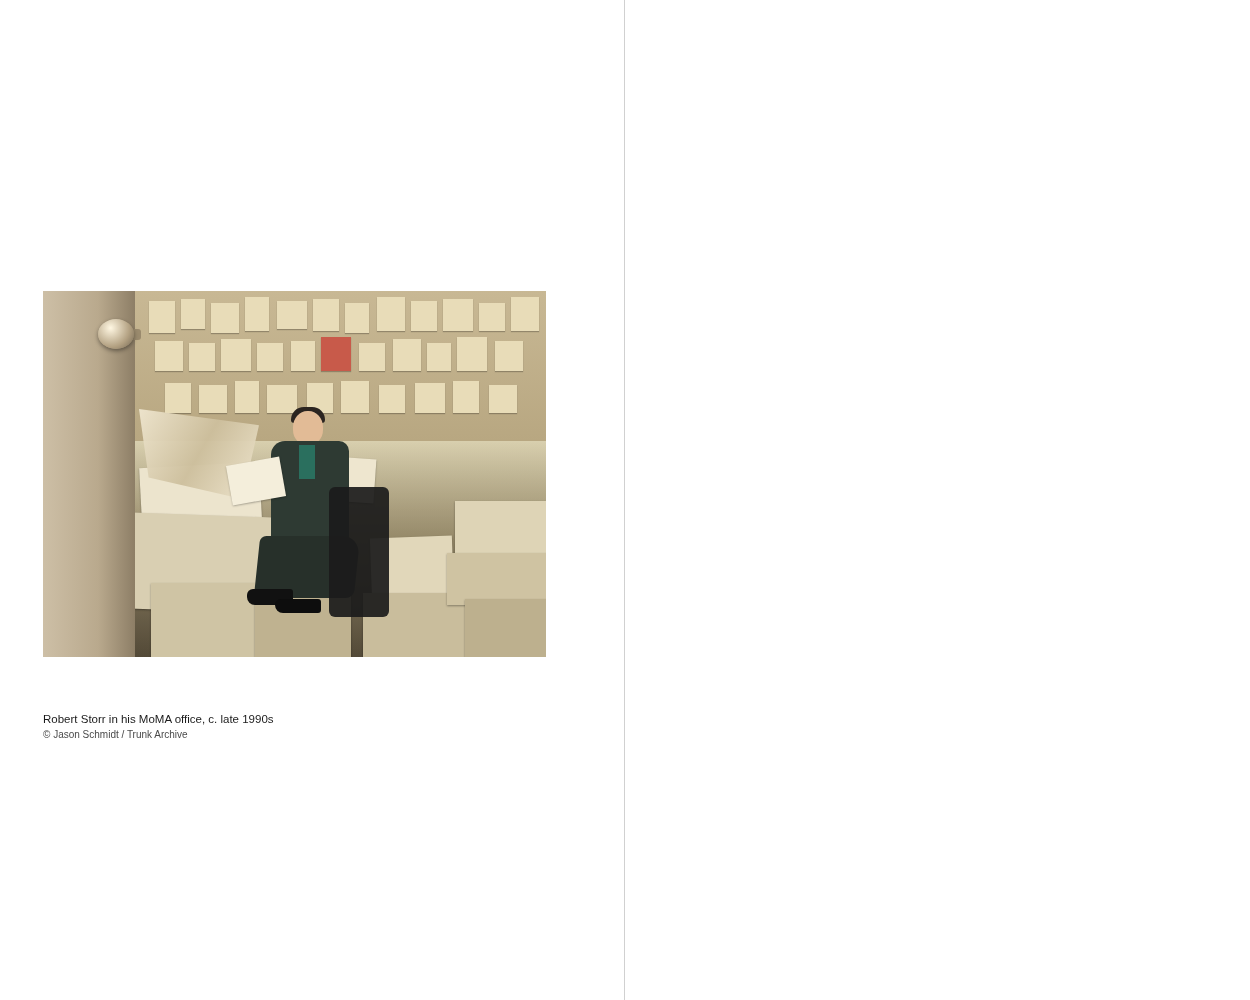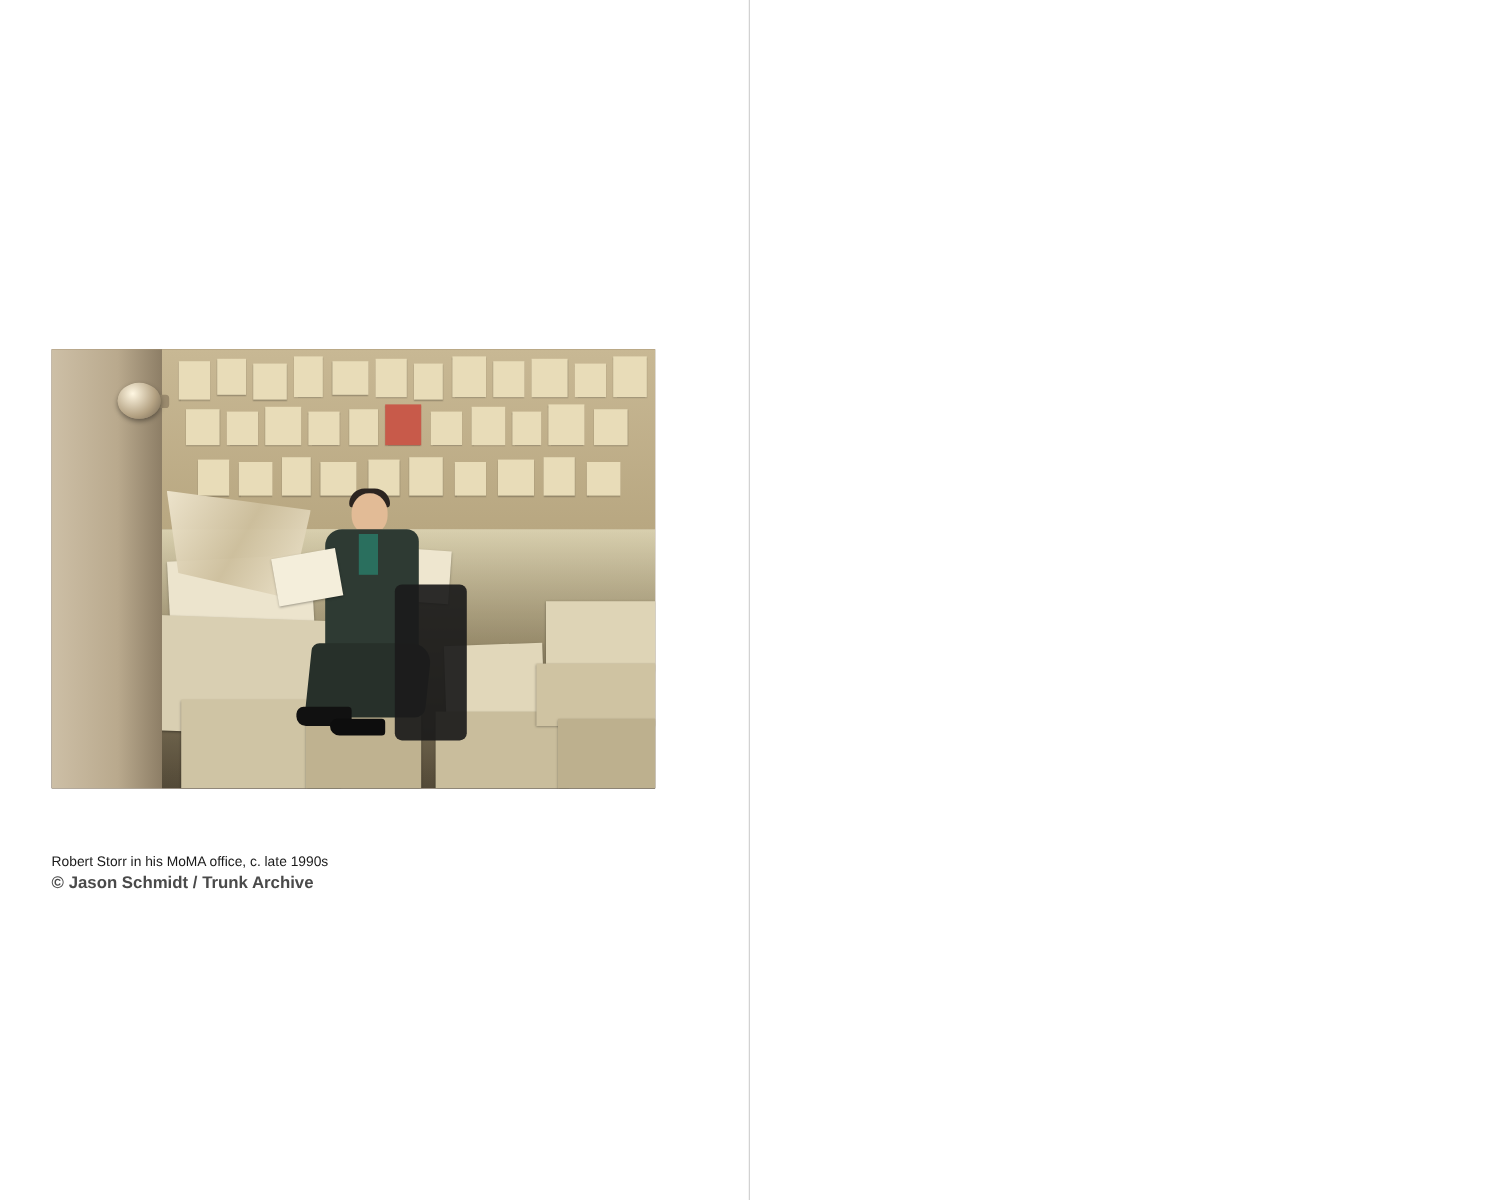--- a/index.html
+++ b/index.html
@@ -194,23 +194,22 @@
     position: absolute;
     left: 43px;
     top: 672px;
     width: 420px;
     font-family: "Liberation Sans", sans-serif;
     font-size: 11.5px;
     line-height: 16px;
     color: #1a1a1a;
   }
   .caption .credit {
-    font-size: 14px;
+    font-size: 10px;
     color: #4a4a4a;
-    font-weight: bold;
   }
 </style>
 </head>
 <body>
 
 <div class="spread">
 
   <div class="page-left">
 
     <div class="photo-frame">

